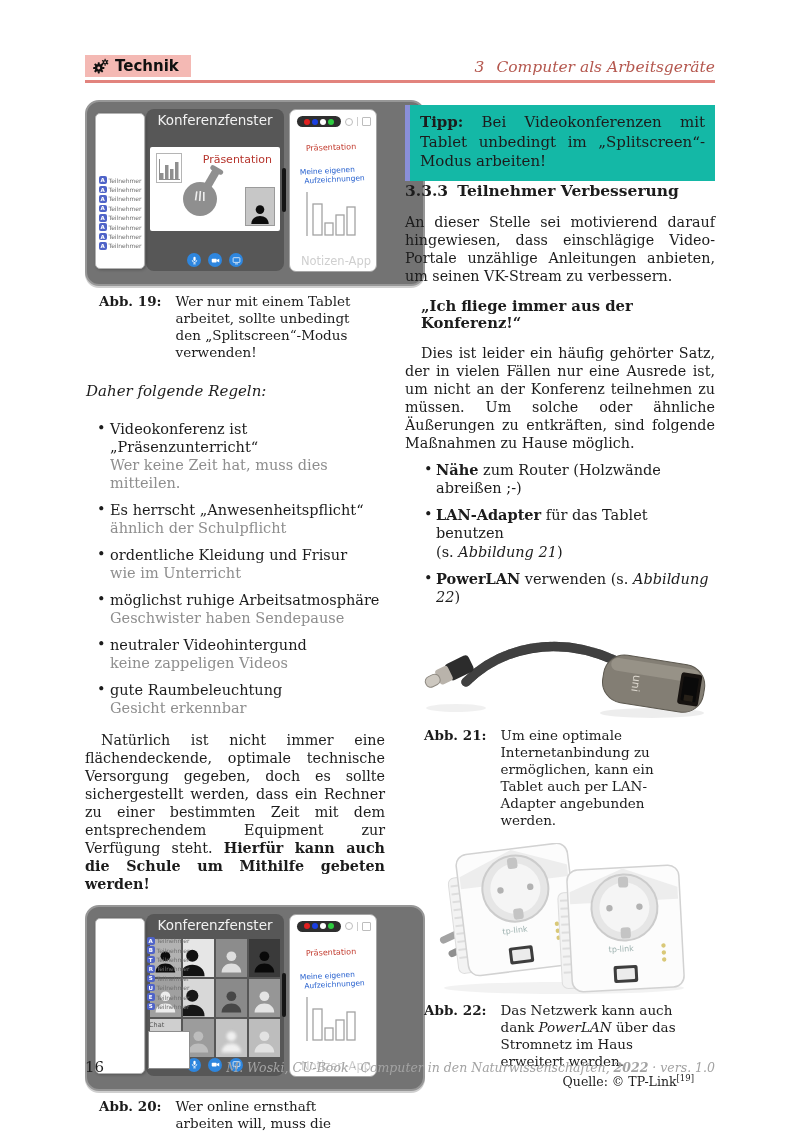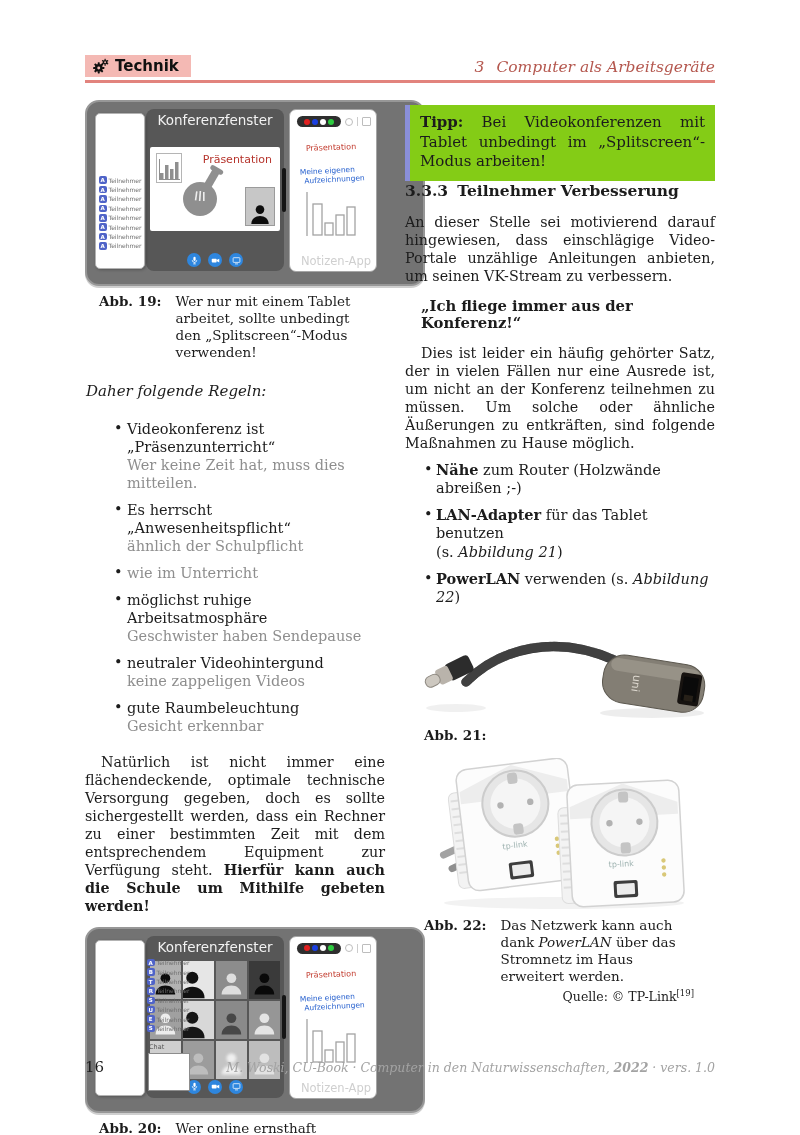--- a/index.html
+++ b/index.html
@@ -79,29 +79,29 @@
   .t11{background:#c4c4c4;color:#f0f0f0;} .t12{background:#bdbdbd;color:#e2e2e2;}
 
   
   .caption{display:flex;gap:14px;margin:7px auto 0;width:272px;font-size:13.5px;line-height:1.26;}
   .cap-label{font-weight:bold;white-space:nowrap;}
   .source{text-align:right;font-size:12.5px;margin-top:3px;padding-right:2px;}
   .source sup{font-size:8.5px;}
 
   
   .rules-intro{font-style:italic;font-size:15px;margin:21px 0 21px 1px;}
-  .rlist{margin:17px;padding:0 0 0 25px;list-style:none;}
+  .rlist{margin:0;padding:0 0 0 25px;list-style:none;}
   .ri{position:relative;margin-bottom:9px;font-size:14.5px;line-height:1.24;}
   .ri::before{content:"\2022";position:absolute;left:-13px;top:-1px;}
   .ri-sub{color:#8e8e8e;}
   .para{font-size:14.3px;line-height:1.26;text-align:justify;text-indent:16px;margin-top:13px;}
   .fig-block{margin-top:12px;}
 
   
-  .tip{background:#84cc16;border-left:5px solid #8a8fd9;padding:8px 10px 9px 10px;font-size:15px;
+  .tip{background:#14b8a6;border-left:5px solid #8a8fd9;padding:8px 10px 9px 10px;font-size:15px;
        line-height:1.3;text-align:justify;}
   .h333{font-size:15.5px;font-weight:bold;display:flex;gap:9px;}
   .quote{font-weight:bold;margin:12px 0 0 16px;font-size:14.8px;}
   .mlist{margin:9px 0 0 0;padding:0 0 0 31px;list-style:none;}
   .mi{position:relative;margin-bottom:9px;font-size:14.5px;line-height:1.26;}
   .mi::before{content:"\2022";position:absolute;left:-12px;top:-1px;}
   .mi i{font-style:italic;}
   .unit{font-size:9.5px;}
   .photo{display:block;margin:14px auto 0;}
 
@@ -326,20 +326,21 @@
     <ul class="rlist">
       <li class="ri">
         <div class="ri-main">Videokonferenz ist „Präsenzunterricht“</div>
         <div class="ri-sub">Wer keine Zeit hat, muss dies mitteilen.</div>
       </li>
       <li class="ri">
         <div class="ri-main">Es herrscht „Anwesenheitspflicht“</div>
         <div class="ri-sub">ähnlich der Schulpflicht</div>
       </li>
       <li class="ri">
+        <div class="ri-main">ordentliche Kleidung und Frisur</div>
         <div class="ri-sub">wie im Unterricht</div>
       </li>
       <li class="ri">
         <div class="ri-main">möglichst ruhige Arbeitsatmosphäre</div>
         <div class="ri-sub">Geschwister haben Sendepause</div>
       </li>
       <li class="ri">
         <div class="ri-main">neutraler Videohintergund</div>
         <div class="ri-sub">keine zappeligen Videos</div>
       </li>
@@ -564,20 +565,21 @@
         <rect x="0" y="0" width="102" height="48" rx="21" fill="#837e74" stroke="#5c584f"></rect>
         <rect x="6" y="4" width="90" height="13" rx="7" fill="#a8a298" opacity="0.55"></rect>
         <text transform="rotate(90 30 18)" x="30" y="18" font-family="DejaVu Sans, Liberation Sans, sans-serif" font-size="11" fill="#ddd8cf">uni</text>
         <rect x="77" y="8" width="21" height="32" rx="3" fill="#171310"></rect>
         <rect x="80" y="12" width="15" height="24" rx="1" fill="#0a0a0a"></rect>
         <rect x="83" y="30" width="9" height="6" fill="#262018"></rect>
       </g>
     </svg>
     <div class="caption">
       <span class="cap-label">Abb. 21:</span>
+      <span class="cap-text">Um eine optimale Internetanbindung zu ermöglichen, kann ein Tablet auch per LAN-Adapter angebunden werden.</span>
     </div>
 
     <svg class="photo" width="292" height="152" viewBox="0 0 292 152">
       <ellipse cx="150" cy="145" rx="120" ry="6" fill="#000000" opacity="0.05"></ellipse>
       <g transform="translate(30,6) rotate(-7)">
         <g transform="translate(-16,88) rotate(-18)">
           <rect x="0" y="0" width="20" height="7" rx="3.5" fill="#a3a3a3"></rect>
           <rect x="2" y="16" width="20" height="7" rx="3.5" fill="#8f8f8f"></rect>
         </g>
         <use href="#powerline-unit"></use>

